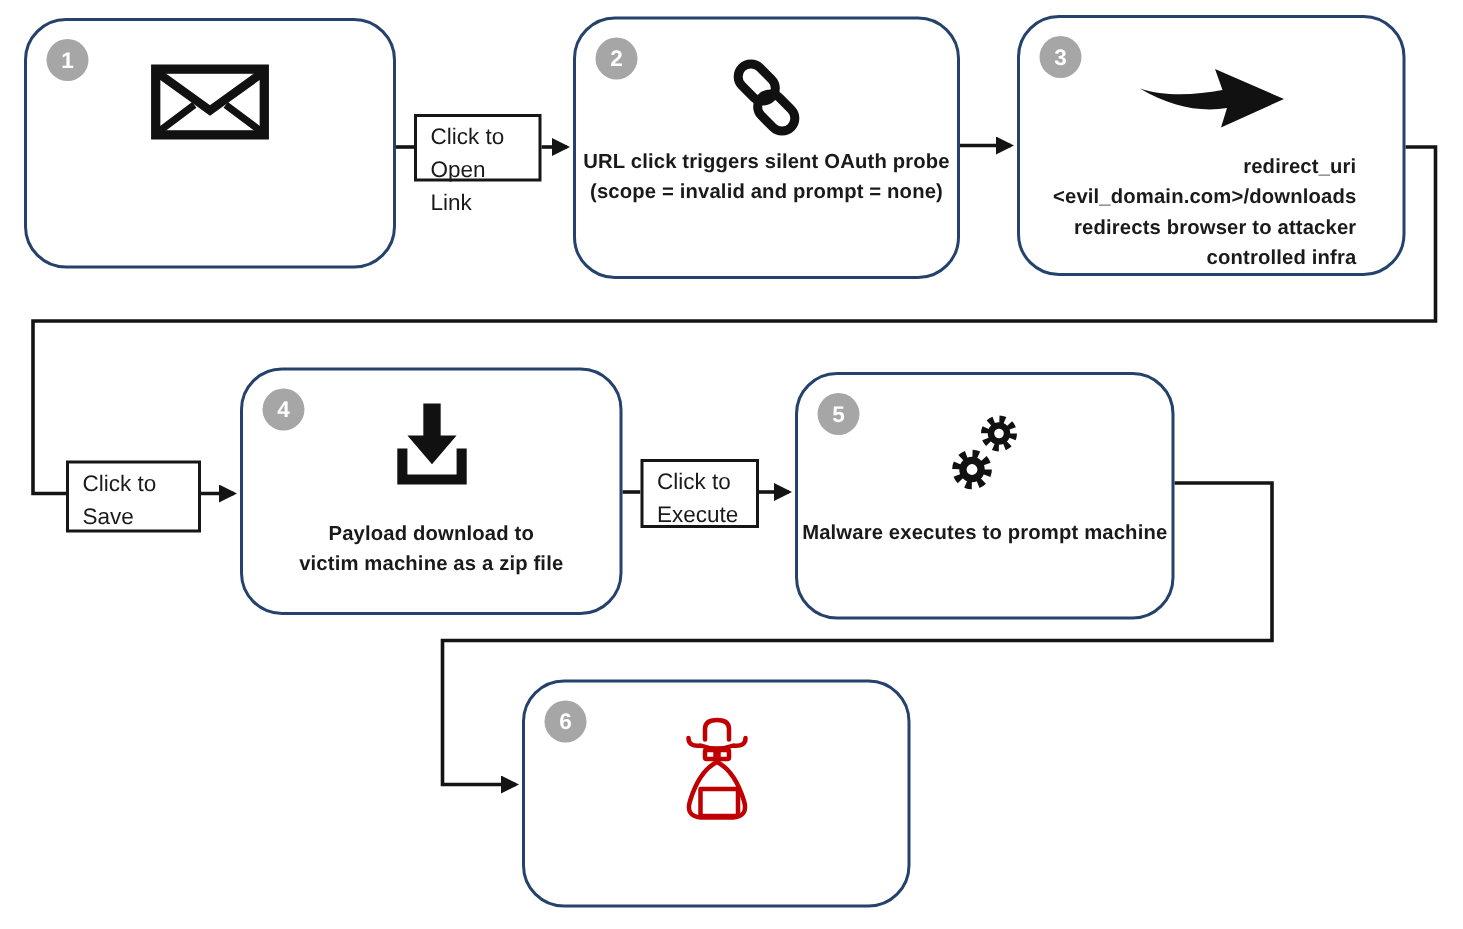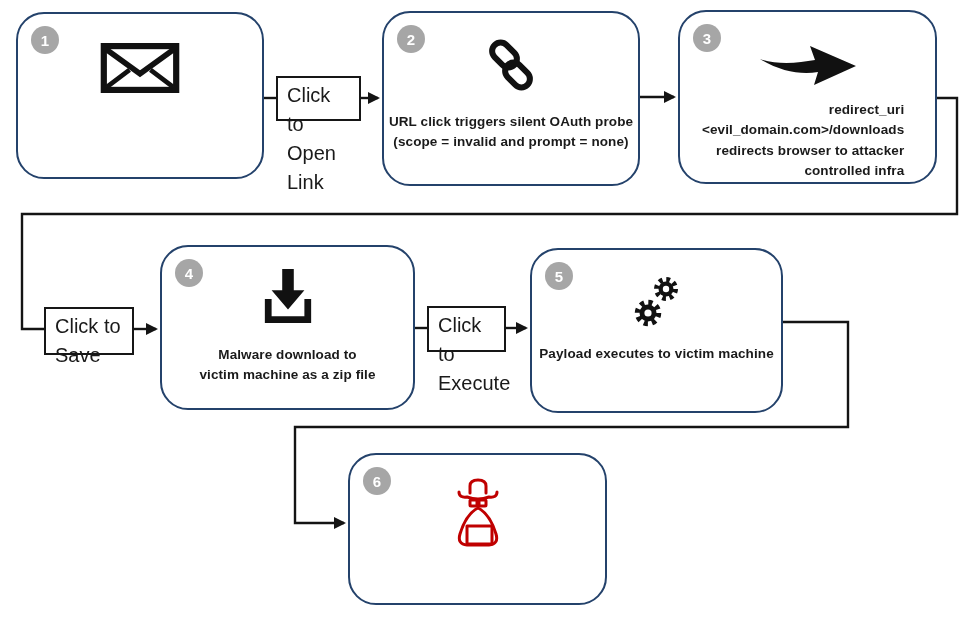--- a/index.html
+++ b/index.html
@@ -20,32 +20,32 @@
     background:var(--badge-bg,#a6a6a6);color:var(--badge-text,#ffffff);
     font-size:15px;font-weight:bold;display:flex;align-items:center;justify-content:center;
   }
   .step-text{
     font-weight:bold;font-size:13.5px;line-height:1.5;color:#1a1a1a;
     text-align:center;white-space:pre-line;letter-spacing:.1px;
   }
   .step-1 .icon-wrap{margin-top:28px;}
   .step-1 .step-text{margin-top:11px;}
   .step-2 .icon-wrap{margin-top:24px;}
-  .step-2 .step-text{margin-top:15px;}
+  .step-2 .step-text{margin-top:0;}
   .step-3 .icon-wrap{margin-top:30px;}
   .step-3 .step-text{margin-top:8px;align-self:flex-start;text-align:right;margin-left:22px;}
   .step-4 .icon-wrap{margin-top:20px;}
   .step-4 .step-text{margin-top:12px;}
   .step-5 .icon-wrap{margin-top:22px;}
   .step-5 .step-text{margin-top:8px;}
   .step-6 .icon-wrap{margin-top:22px;}
   .step-6 .step-text{margin-top:8px;}
   .conn-label{
     position:absolute;box-sizing:border-box;background:#fff;border:2px solid #161616;
-    font-size:20px;line-height:1.45;color:#1a1a1a;padding:3px 9px;white-space:pre-line;
+    font-size:15px;line-height:1.45;color:#1a1a1a;padding:3px 9px;white-space:pre-line;
   }
   svg.ink{color:var(--icon-black,#111111);}
   svg.red{color:var(--spy-red,#c00000);}
 </style>
 </head>
 <body>
 
 <div class="canvas">
 
   <svg class="lines" viewBox="0 0 975 619">
@@ -107,21 +107,21 @@
 Save</div>
 
   <div class="step-box step-4" style="left:160px;top:245px;width:255px;height:165px;">
     <div class="badge">4</div>
     <div class="icon-wrap">
       <svg class="ink" width="54" height="62" viewBox="0 0 56 64">
         <path fill="currentColor" d="M22 2 H34 V24 H45 L28 44 L11 24 H22 Z"></path>
         <path fill="currentColor" d="M4 33 V58 H52 V33 H45 V51 H11 V33 Z"></path>
       </svg>
     </div>
-    <div class="step-text">Malware download to
+    <div class="step-text">Payload download to
 victim machine as a zip file</div>
   </div>
 
   <div class="conn-label" style="left:427px;top:306px;width:79px;height:46px;">Click to
 Execute</div>
 
   <div class="step-box step-5" style="left:530px;top:248px;width:253px;height:165px;">
     <div class="badge">5</div>
     <div class="icon-wrap">
       <svg class="ink" width="56" height="60" viewBox="0 0 56 60">
@@ -130,21 +130,21 @@
           <circle r="7.5" fill="currentColor"></circle>
           <circle r="3.2" fill="#fff"></circle>
         </g>
         <g transform="translate(19,41)">
           <circle r="10.5" fill="none" stroke="currentColor" stroke-width="5.5" stroke-dasharray="4.1 4.15"></circle>
           <circle r="8.5" fill="currentColor"></circle>
           <circle r="3.6" fill="#fff"></circle>
         </g>
       </svg>
     </div>
-    <div class="step-text">Payload executes to victim machine</div>
+    <div class="step-text">Malware executes to prompt machine</div>
   </div>
 
   <div class="step-box step-6" style="left:348px;top:453px;width:259px;height:152px;">
     <div class="badge">6</div>
     <div class="icon-wrap">
       <svg class="red" width="56" height="74" viewBox="0 0 56 74" fill="none" stroke="currentColor" stroke-width="3" stroke-linecap="round" stroke-linejoin="round">
         <path d="M20 16 V9 Q20 3 28 3 Q36 3 36 9 V16"></path>
         <path d="M9 15 Q9 21 17 20 Q28 24 39 20 Q47 21 47 15"></path>
         <rect x="20" y="23" width="7" height="6" rx="1"></rect>
         <rect x="29" y="23" width="7" height="6" rx="1"></rect>

